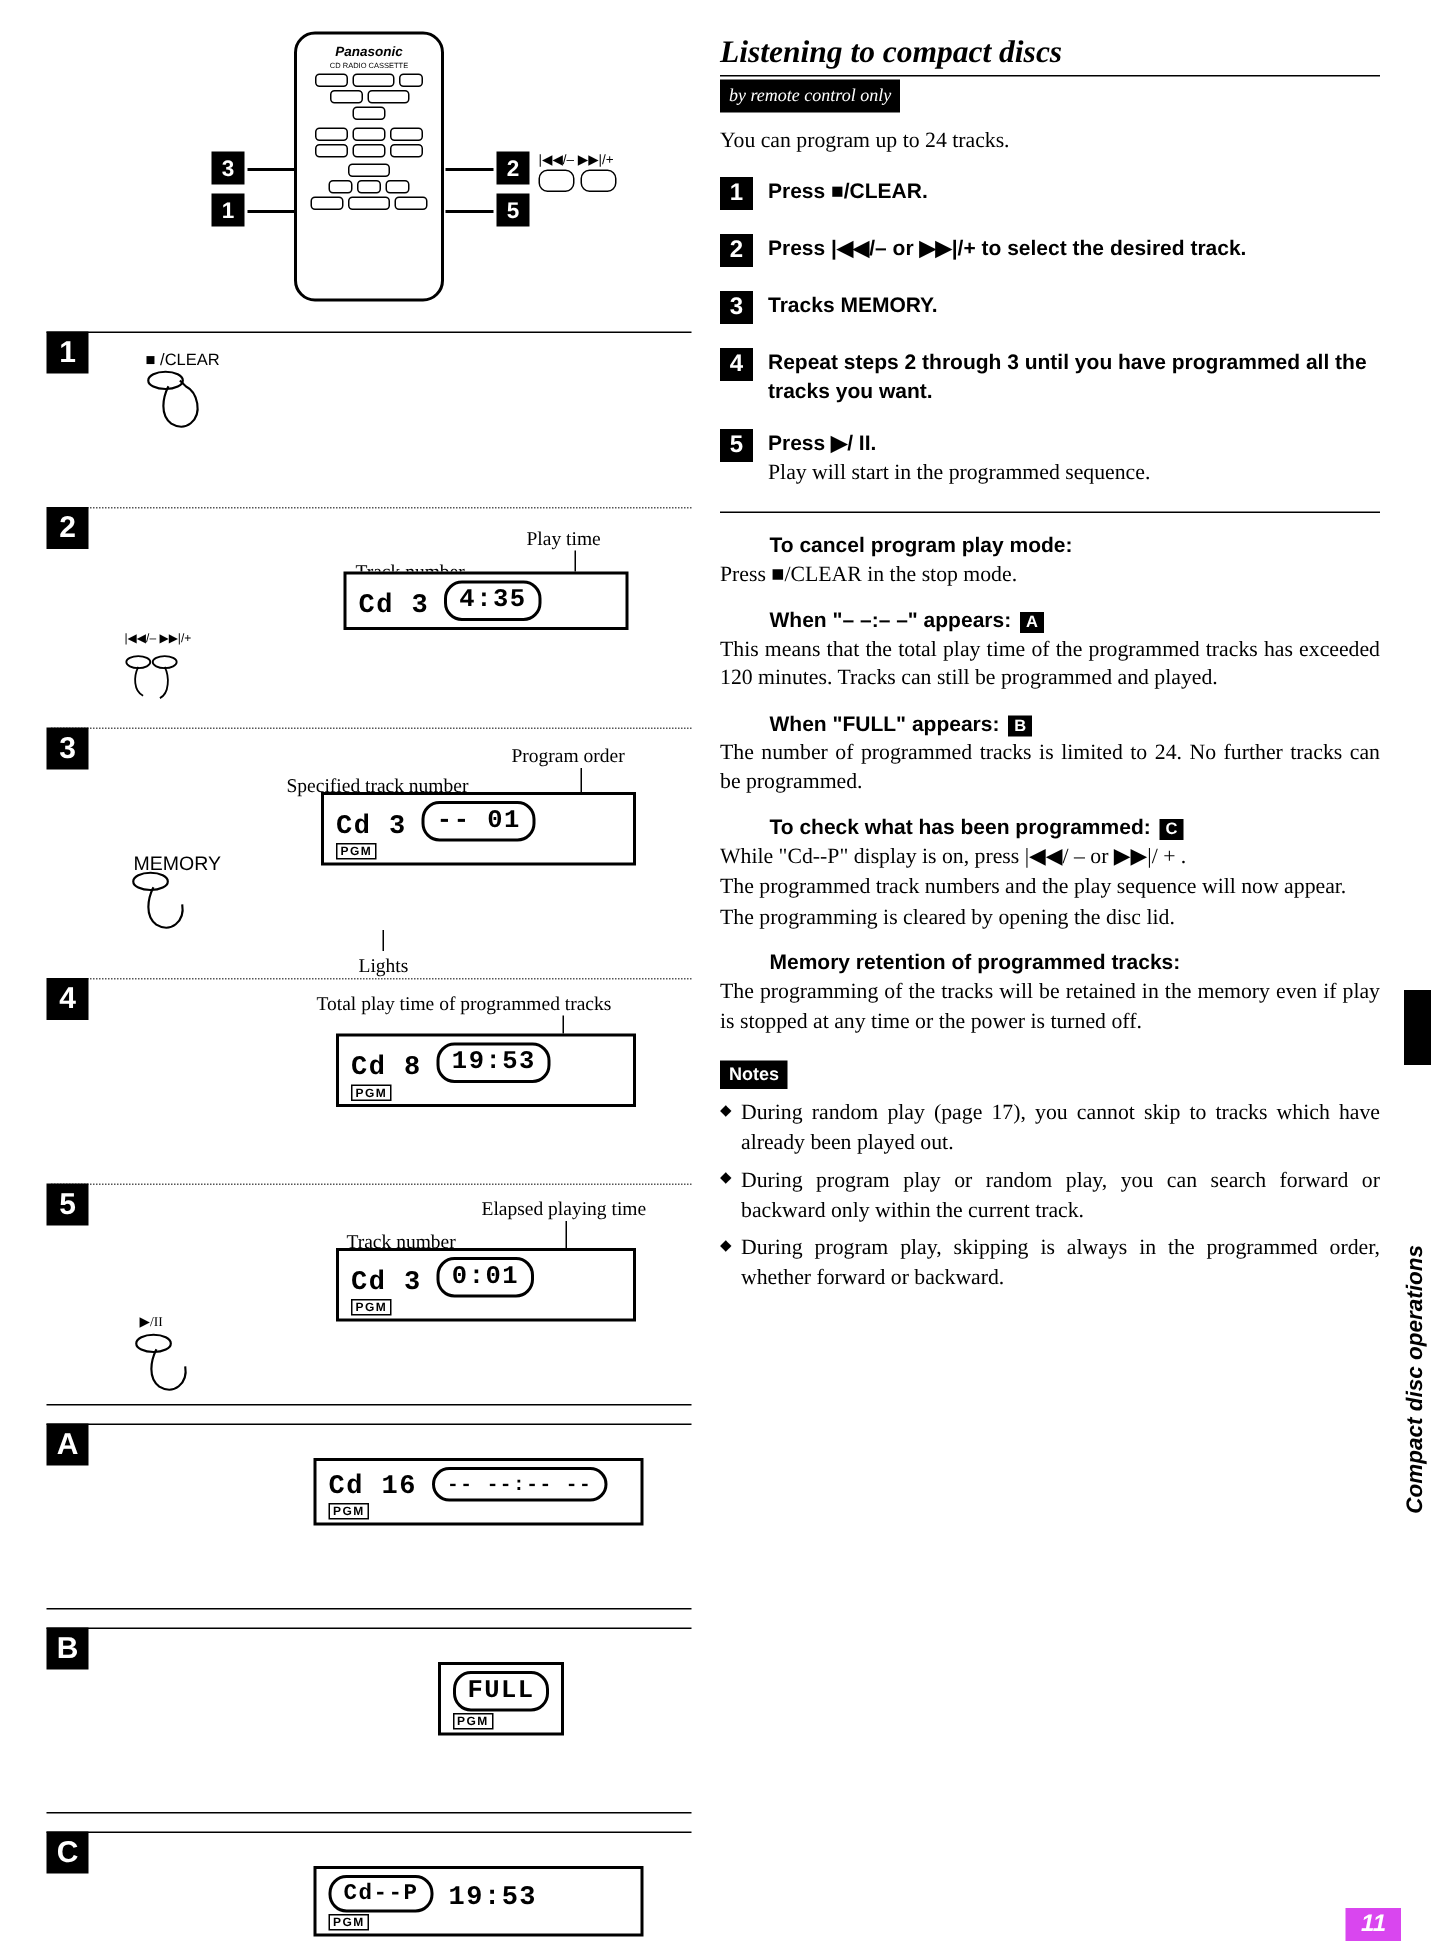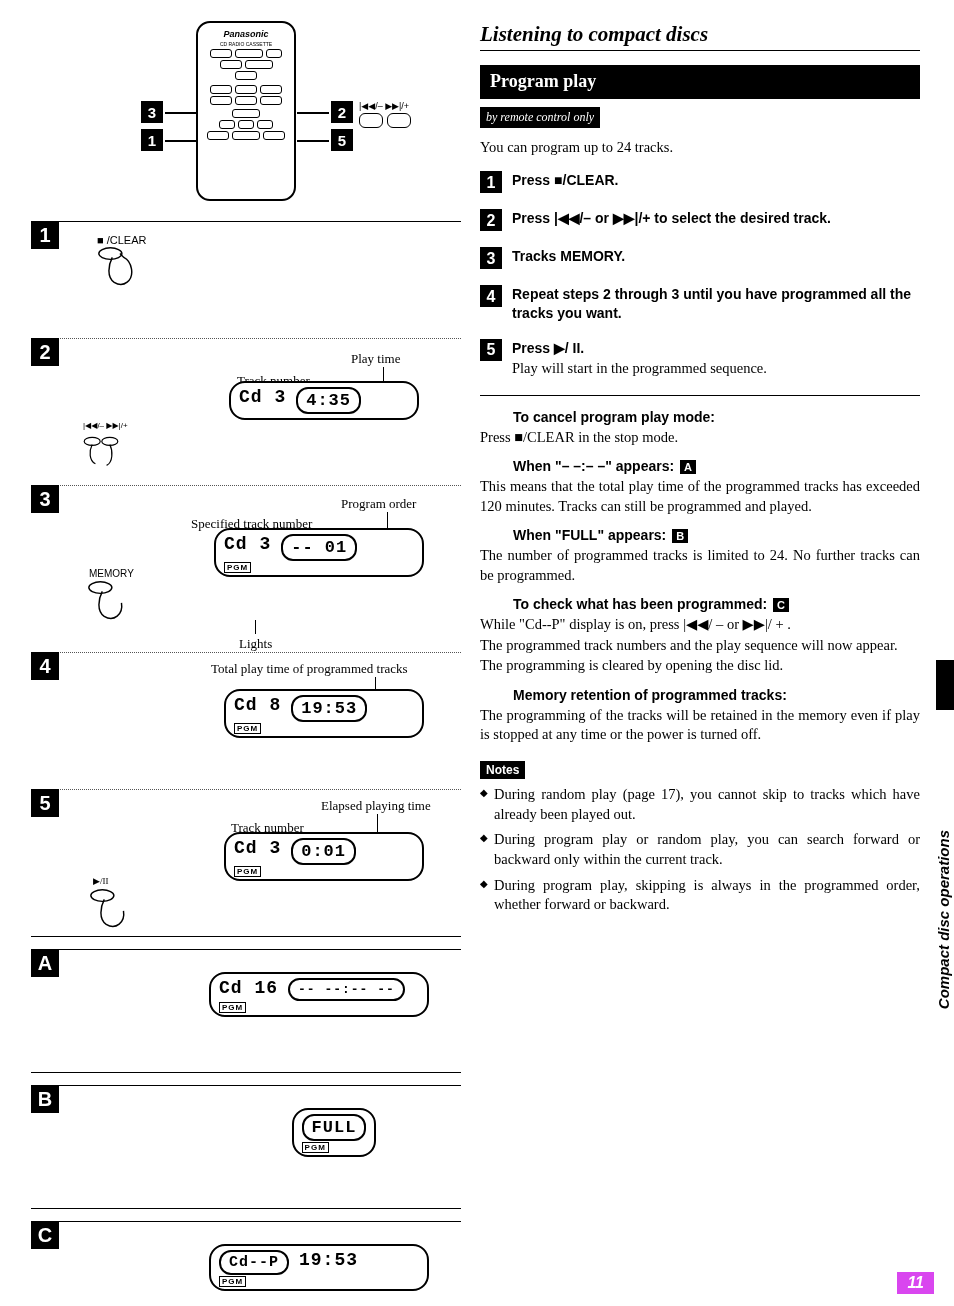--- a/index.html
+++ b/index.html
@@ -34,21 +34,21 @@
   .remote .rowb { display:flex; gap:3px; justify-content:center; }
   .rb { border:1px solid #000; border-radius:3px; height:7px; }
   .rb.w1{width:20px;} .rb.w2{width:26px;} .rb.w3{width:14px;}
   .call { position:absolute; background:#000; color:#fff; width:22px; height:22px; display:flex; align-items:center; justify-content:center; font-weight:bold; font-family:Arial,sans-serif; font-size:15px;}
   .lead { position:absolute; height:1.5px; background:#000; }
   .step-panel { border-top:1.5px dotted #555; padding:6px 0 10px 0; position:relative; min-height:100px; }
   .step-panel.first { border-top:1.5px solid #000; }
   .step-panel.solid { border-top:1.5px solid #000; }
   .panel-num { position:absolute; left:0; top:-1px; background:#000; color:#fff; width:28px; height:28px; font-weight:bold; font-size:20px; font-family:Arial,sans-serif; display:flex; align-items:center; justify-content:center; }
   .lbl { font-family:"Times New Roman",serif; font-size:13px; position:absolute; white-space:nowrap; }
-  .lcd { border:2px solid #000; border-radius:16px; background:#fff; padding:4px 8px; font-family:monospace; font-size:18px; letter-spacing:1px; display:inline-flex; align-items:flex-start; gap:10px; position:relative;}
+  .lcd { border:2px solid #000; border-radius:0; background:#fff; padding:4px 8px; font-family:monospace; font-size:18px; letter-spacing:1px; display:inline-flex; align-items:flex-end; gap:10px; position:relative;}
   .lcd .pgm { position:absolute; left:8px; bottom:2px; font-size:8px; border:1px solid #000; padding:0 2px; font-family:Arial,sans-serif; font-weight:bold;}
   .lcd .seg { font-family: "Courier New", monospace; font-weight:bold;}
   .bubble { border:2px solid #000; border-radius:12px; padding:2px 8px; font-family:"Courier New",monospace; font-weight:bold; font-size:17px; display:inline-block;}
   .hand { position:absolute; width:48px; height:48px; }
   .hand svg { width:100%; height:100%; }
   .panel-body { margin-left:36px; position:relative; height:100%; min-height:90px;}
   .center-row { display:flex; justify-content:center; align-items:center; gap:12px; margin-top:36px;}
   .left-figs { border:1px solid transparent; }
   .two-btn { border:1.5px solid #000; border-radius:6px; width:22px; height:13px; display:inline-block; }
   .lbl-line { position:absolute; background:#000; width:1px; }
@@ -155,21 +155,21 @@
      </div>
    </div>
 
    <div class="step-panel" style="min-height:150px;">
      <div class="panel-num">3</div>
      <span class="lbl" style="left:160px; top:30px;">Specified track number</span>
      <span class="lbl" style="left:310px; top:10px;">Program order</span>
      <span class="lbl-line" style="left:356px; top:26px; height:30px;"></span>
      <span class="lbl-line" style="left:242px; top:46px; height:14px;"></span>
      <div class="panel-body">
-       <span style="font-size:10px;font-family:Arial,sans-serif;position:absolute;left:22px;top:40px;">MEMORY</span>
+       <span style="font-size:13px;font-family:Arial,sans-serif;position:absolute;left:22px;top:40px;">MEMORY</span>
        <div class="hand" style="left:18px; top:50px;">
         <svg viewBox="0 0 50 50">
                 <ellipse cx="16" cy="10" rx="12" ry="6" fill="none" stroke="#000" stroke-width="1.5"></ellipse>
                 <path d="M18 14 C14 22 12 34 20 40 C30 46 40 38 38 26" fill="none" stroke="#000" stroke-width="1.5"></path>
               </svg>
        </div>
        <div class="center-row" style="margin-left:110px;">
          <div class="lcd" style="width:190px; padding-bottom:14px;">
            <span class="seg">Cd  3</span>
            <span class="bubble">-- 01</span>
@@ -259,21 +259,20 @@
            <span class="pgm">PGM</span>
          </div>
        </div>
      </div>
    </div>
 
   </div>
 
   <div class="right-col">
     <h1 class="section-title">Listening to compact discs</h1>
-    <div class="prog-bar">Program play</div>
     <span class="tag">by remote control only</span>
     <div class="intro">You can program up to 24 tracks.</div>
 
     <div class="step-row">
       <div class="num-box">1</div>
       <div class="step-text">
             <div class="main">Press ■/CLEAR.</div>
           </div>
     </div>
     <div class="step-row">

